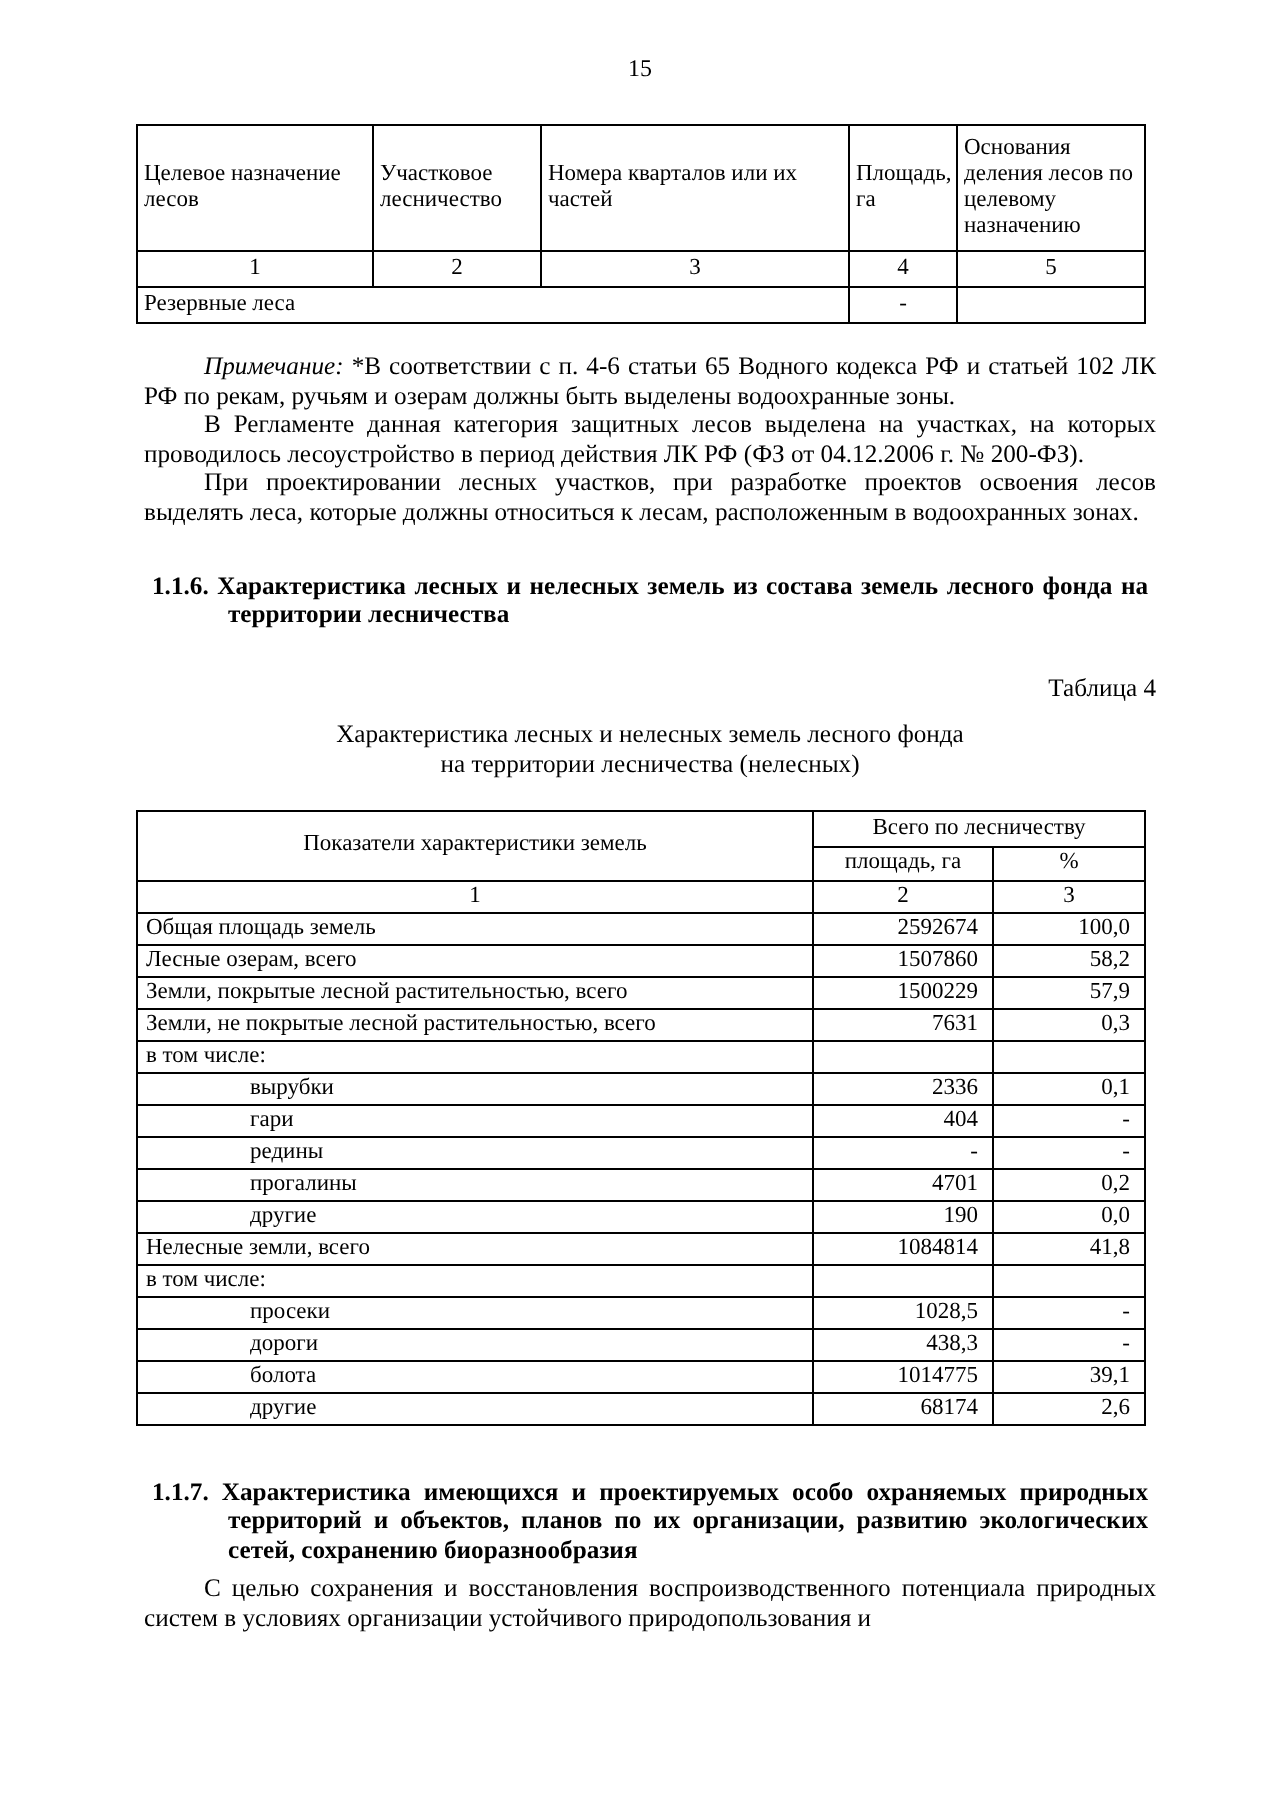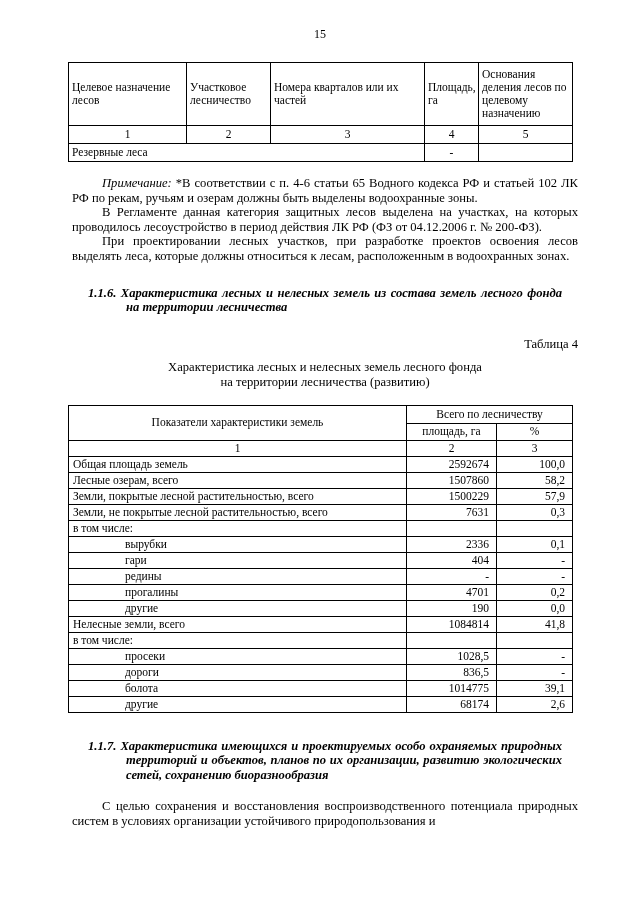--- a/index.html
+++ b/index.html
@@ -79,24 +79,23 @@
   }
   p.para.first { margin-top: 14px; }
   .i { font-style: italic; }
 
   
   .heading {
     font-size: 12.6px;
     font-weight: bold;
     line-height: 1.18;
     text-align: justify;
-    margin: 16px;
+    margin: 4px;
     padding: 0 62px 0 110px;
     text-indent: -38px;
-    font-style: italic;
   }
   .heading-166 { margin-top: 22px; }
   .heading-177 { margin-top: 26px; }
 
   
   .tbl-label {
     font-size: 12.6px;
     text-align: right;
     padding-right: 62px;
     margin-top: 22px;
@@ -174,21 +173,21 @@
 
   <p class="para first"><span class="i">Примечание:</span> <span>*В соответствии с п. 4-6 статьи 65 Водного кодекса РФ и статьей 102 ЛК РФ по рекам, ручьям и озерам должны быть выделены водоохранные зоны.</span></p>
   <p class="para">В Регламенте данная категория защитных лесов выделена на участках, на которых проводилось лесоустройство в период действия ЛК РФ (ФЗ от 04.12.2006 г. № 200-ФЗ).</p>
   <p class="para">При проектировании лесных участков, при разработке проектов освоения лесов выделять леса, которые должны относиться к лесам, расположенным в водоохранных зонах.</p>
 
   <div class="heading heading-166">1.1.6. Характеристика лесных и нелесных земель из состава земель лесного фонда на территории лесничества</div>
 
   <div class="tbl-label">Таблица 4</div>
   <div class="tbl-caption">
     <div>Характеристика лесных и нелесных земель лесного фонда</div>
-    <div>на территории лесничества (развитию)</div>
+    <div>на территории лесничества (нелесных)</div>
   </div>
 
   <div class="t2-wrap">
     <table class="doc-table t2">
       <colgroup>
         <col style="width:338px">
         <col style="width:90px">
         <col style="width:76px">
       </colgroup>
       <tbody id="t2-body">
@@ -265,21 +264,21 @@
             <td class="val"></td>
             <td class="val"></td>
           </tr>
           <tr>
             <td class="lbl-ind">просеки</td>
             <td class="val">1028,5</td>
             <td class="val">-</td>
           </tr>
           <tr>
             <td class="lbl-ind">дороги</td>
-            <td class="val">836,5</td>
+            <td class="val">438,3</td>
             <td class="val">-</td>
           </tr>
           <tr>
             <td class="lbl-ind">болота</td>
             <td class="val">1014775</td>
             <td class="val">39,1</td>
           </tr>
           <tr>
             <td class="lbl-ind">другие</td>
             <td class="val">68174</td>

